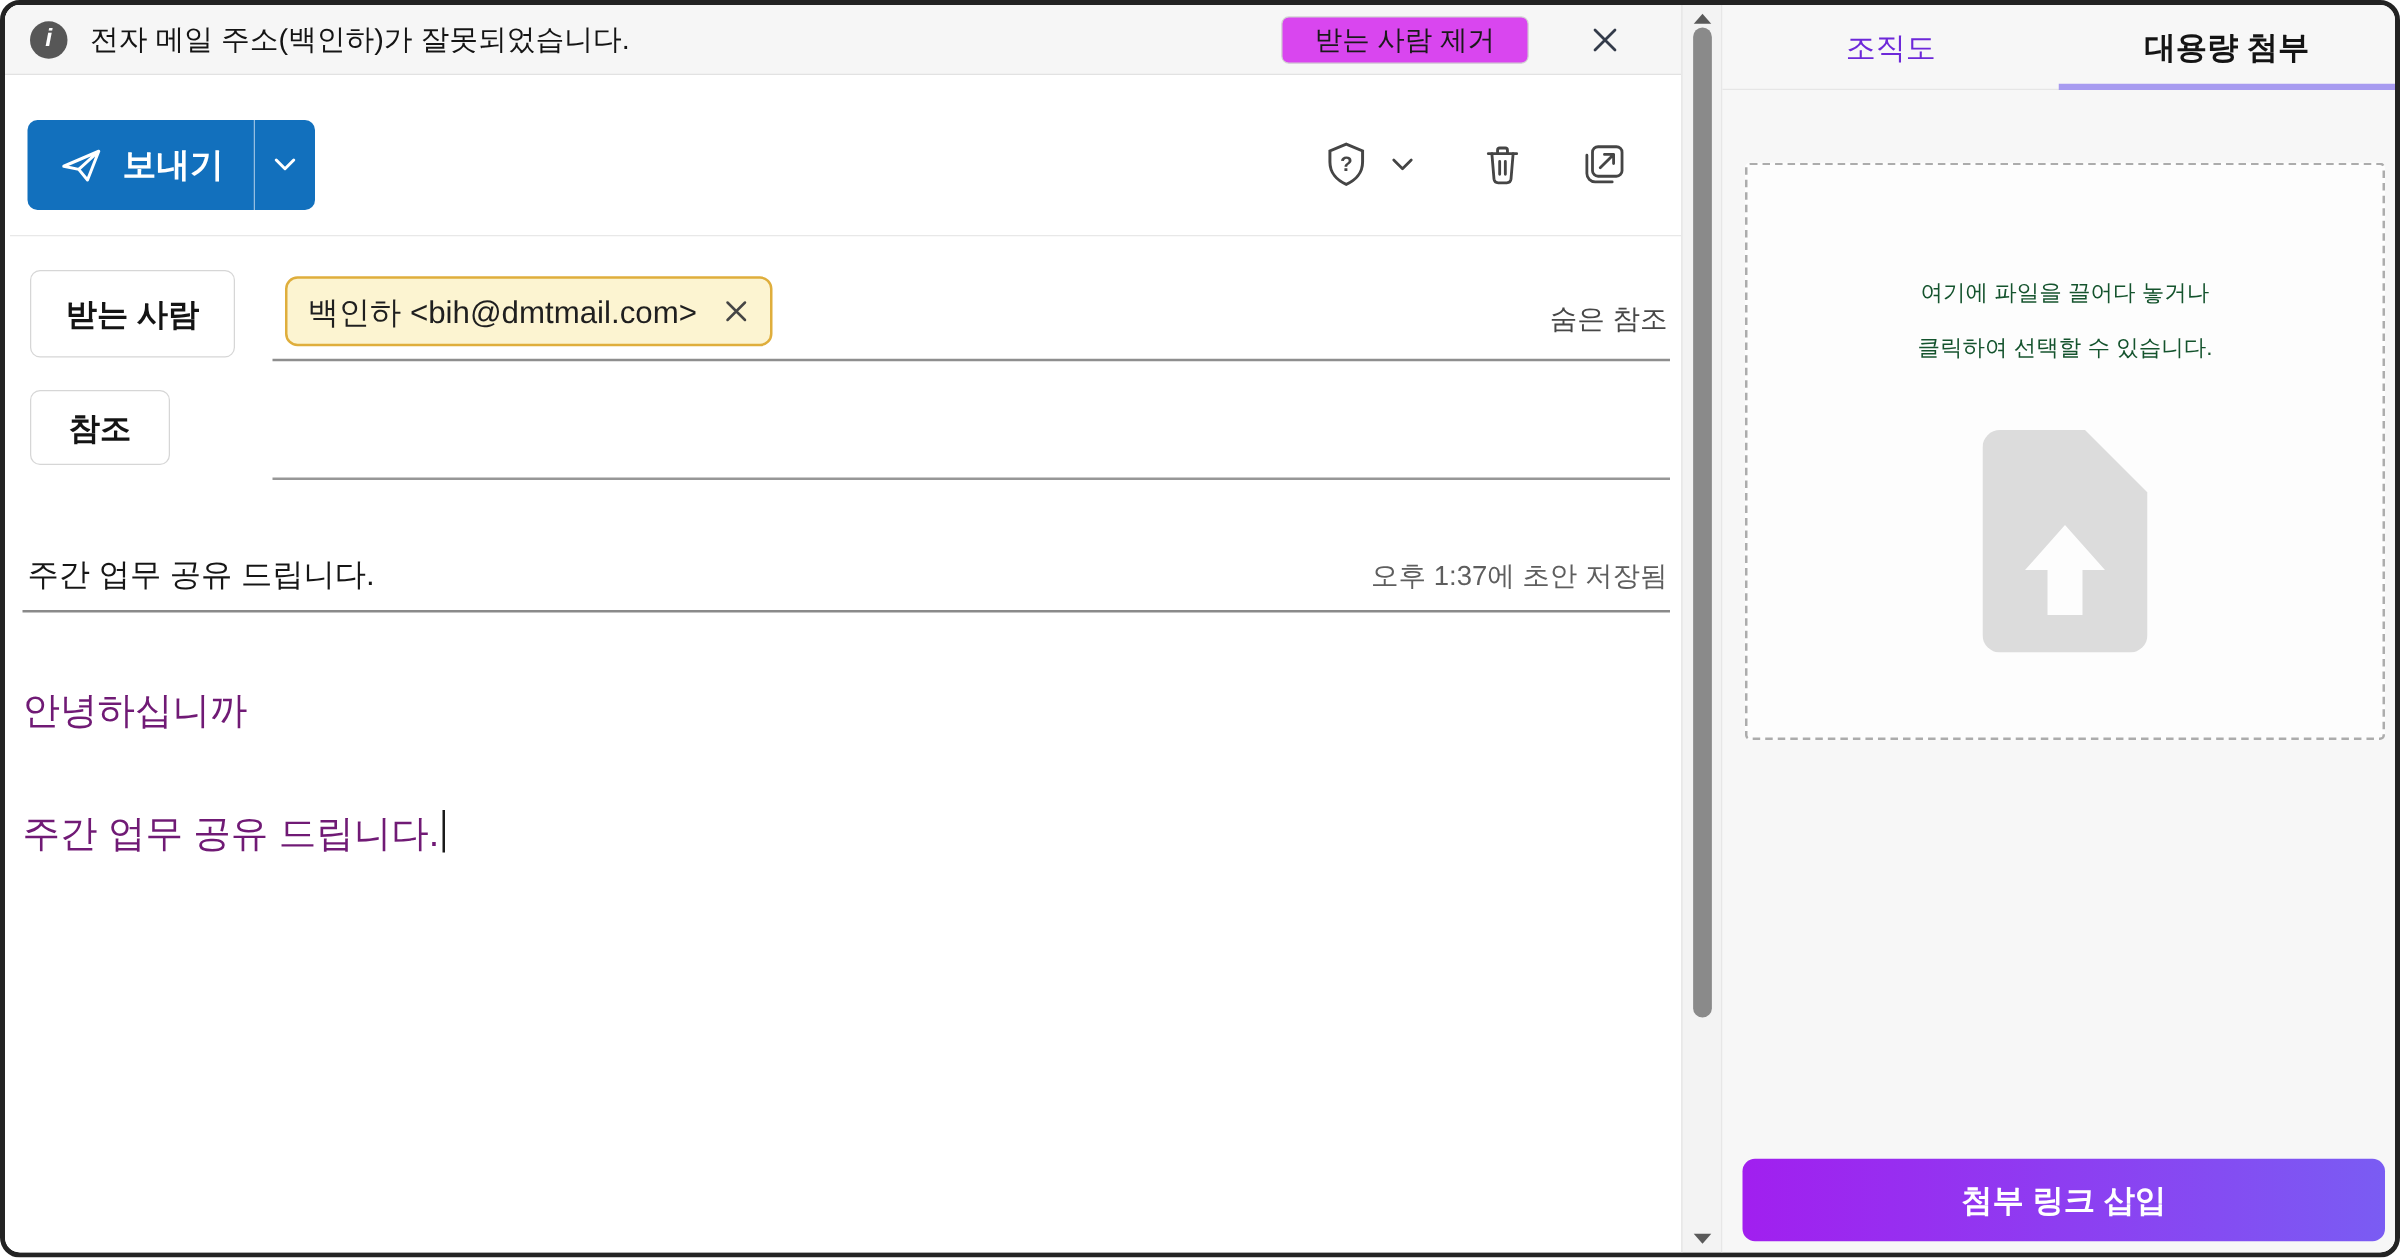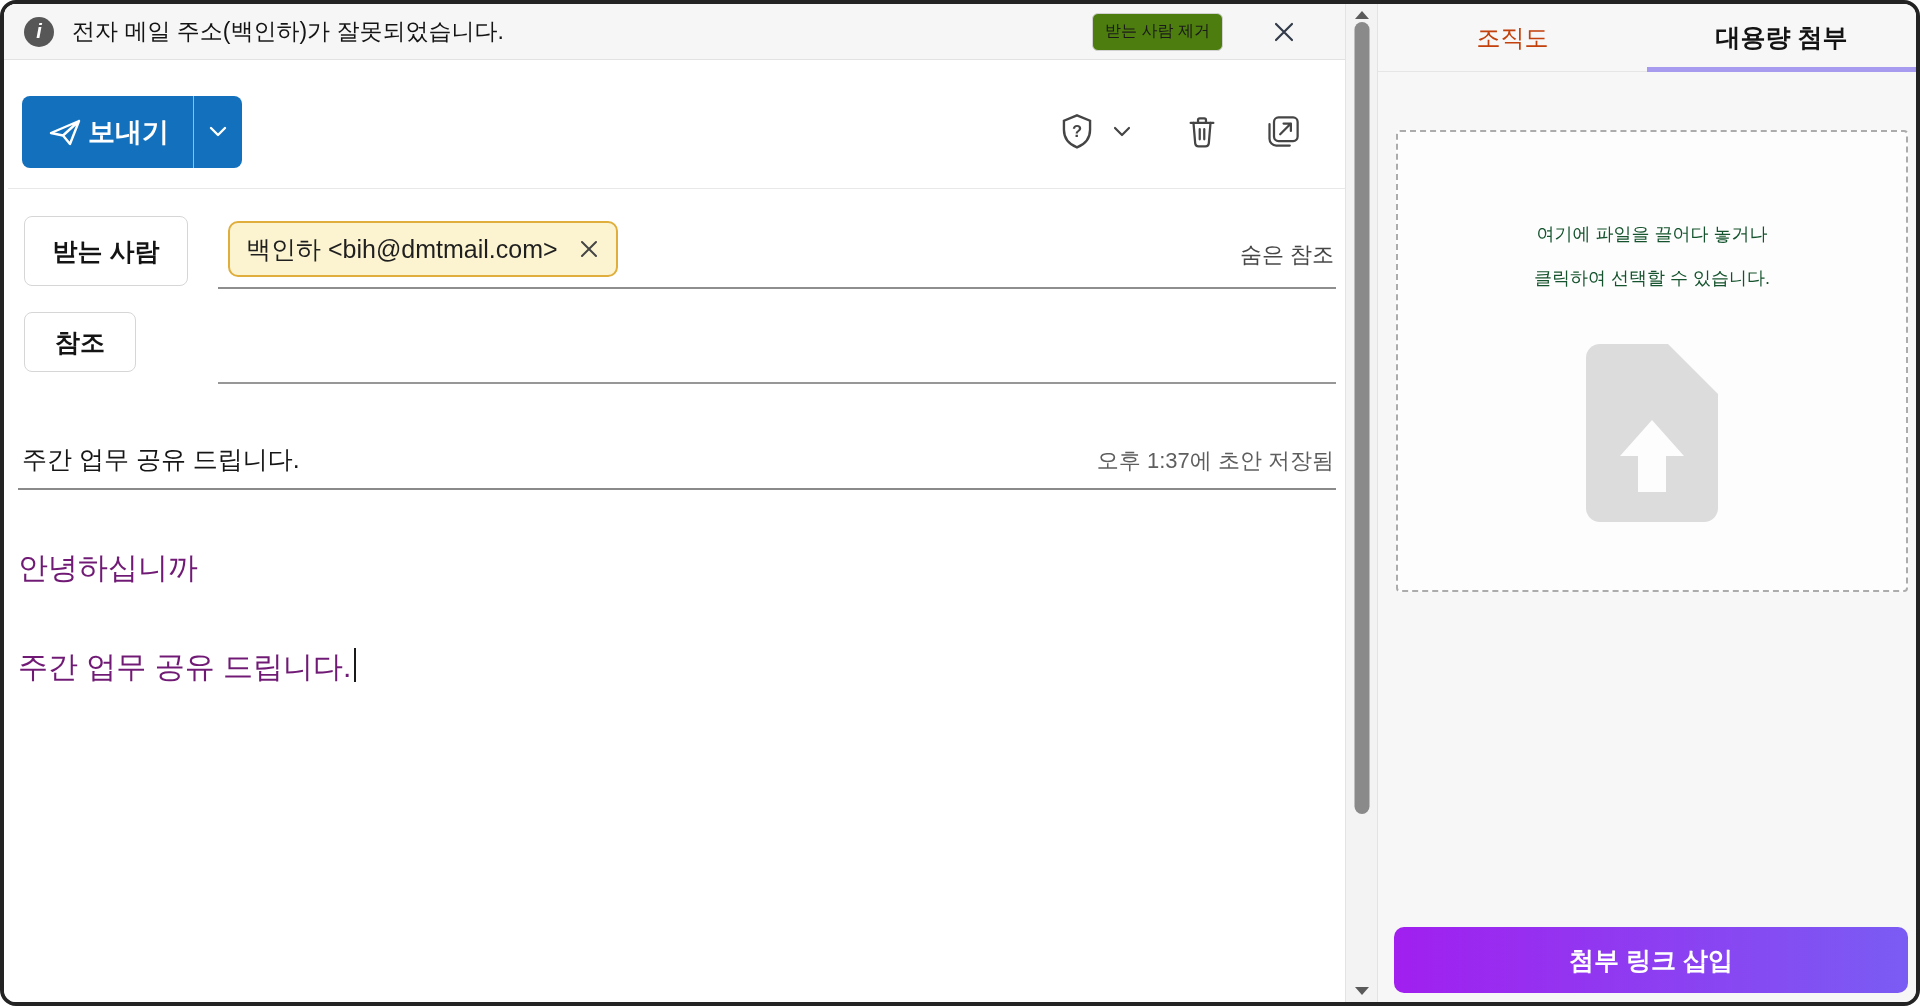--- a/index.html
+++ b/index.html
@@ -24,34 +24,34 @@
     background: #f6f6f6; border-bottom: 1px solid #e2e2e2;
     display: flex; align-items: center; padding: 0 46px 0 20px; gap: 18px;
   }
   .info-icon {
     width: 30px; height: 30px; border-radius: 50%; background: #575757;
     color: #fff; font-size: 20px; font-weight: 700; font-style: italic;
     display: flex; align-items: center; justify-content: center; flex-shrink: 0;
   }
   .banner-msg { font-size: 23px; color: #141414; }
   .remove-btn {
-    margin-left: auto; height: 38px; padding: 0 12px;
-    background: #4d7c0f; border: 1px solid #d2d2d2; border-radius: 6px;
-    font-size: 16px; color: #1a1a1a; font-family: inherit; cursor: pointer;
+    margin-left: auto; height: 38px; padding: 0 26px;
+    background: #d946ef; border: 1px solid #d2d2d2; border-radius: 6px;
+    font-size: 22px; color: #1a1a1a; font-family: inherit; cursor: pointer;
     display: flex; align-items: center;
   }
   .banner-close { margin-left: 28px; background: none; border: none; cursor: pointer; display: flex; }
 
   .send-split {
     position: absolute; top: 92px; left: 18px; height: 72px;
     display: flex; border-radius: 8px; overflow: hidden;
     background: #1270bd; color: #fff;
   }
   .send-main {
-    display: flex; align-items: center; gap: 4px; padding: 0 24px;
+    display: flex; align-items: center; gap: 14px; padding: 0 24px;
     font-size: 27px; font-weight: 700; border: none; background: transparent;
     color: #fff; font-family: inherit; cursor: pointer;
     border-right: 1px solid rgba(255,255,255,0.55);
   }
   .send-caret {
     width: 48px; display: flex; align-items: center; justify-content: center;
     border: none; background: transparent; cursor: pointer;
   }
 
   .toolbar-icons {
@@ -109,21 +109,21 @@
     position: absolute; top: 18px; left: 50%; transform: translateX(-50%);
     width: 15px; height: 792px; background: #8a8a8a; border-radius: 8px; cursor: grab;
   }
 
   
   .side-panel { position: relative; flex: 1; background: #f7f7f7; display: flex; flex-direction: column; }
 
   .tabs { display: flex; height: 68px; border-bottom: 1px solid #e6e6e6; flex-shrink: 0; }
   .tab {
     flex: 1; display: flex; align-items: center; justify-content: center;
-    font-size: 24px; color: #c2410c; background: none; border: none;
+    font-size: 24px; color: #6d28d9; background: none; border: none;
     font-family: inherit; cursor: pointer; position: relative;
   }
   .tab.active { font-size: 25px; font-weight: 700; color: #141414; }
   .tab.active::after {
     content: ""; position: absolute; left: 0; right: 0; bottom: -1px;
     height: 5px; background: #a79bf0;
   }
 
   .dropzone {
     margin: 58px 8px 0 18px; height: 462px; flex-shrink: 0;

